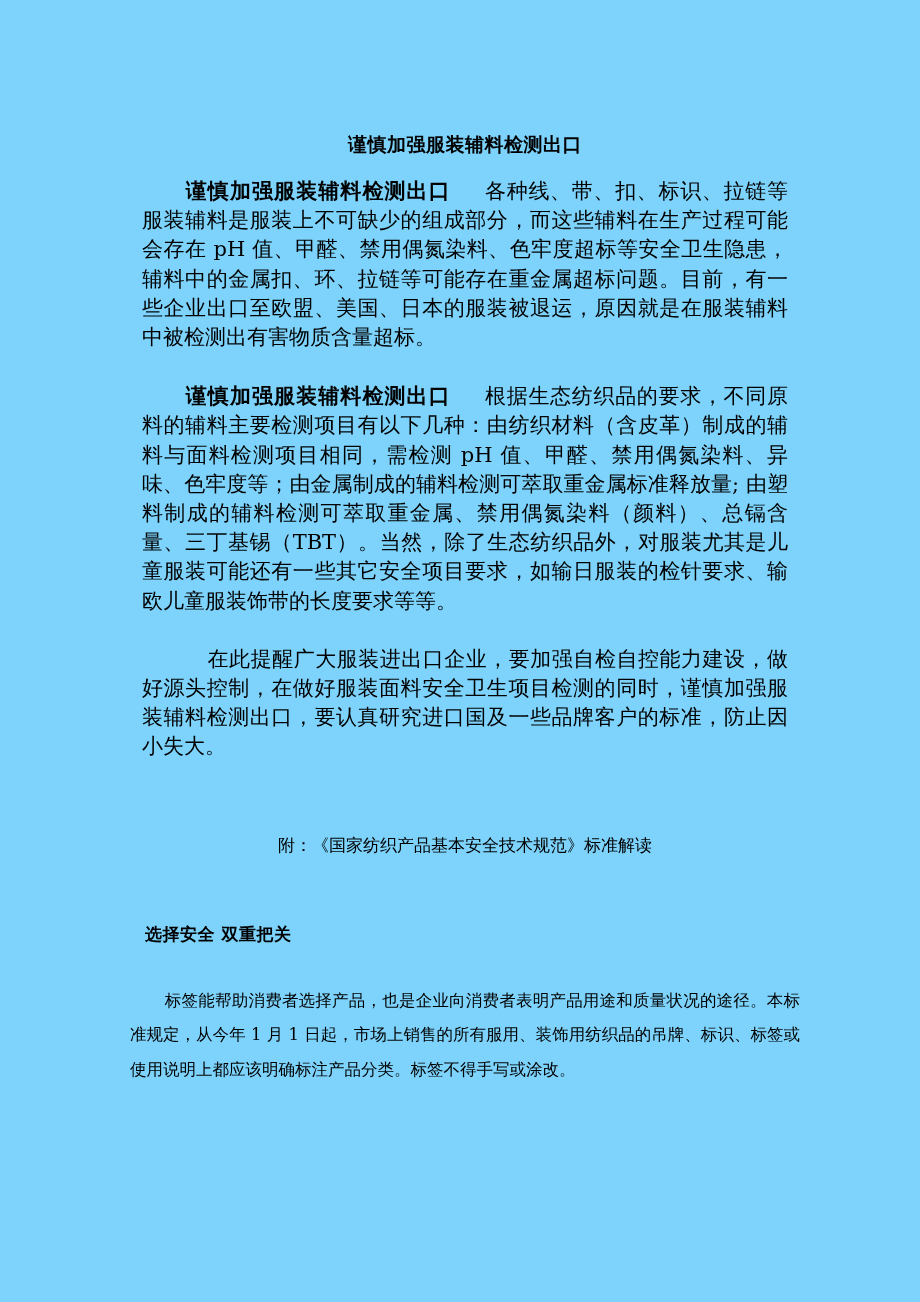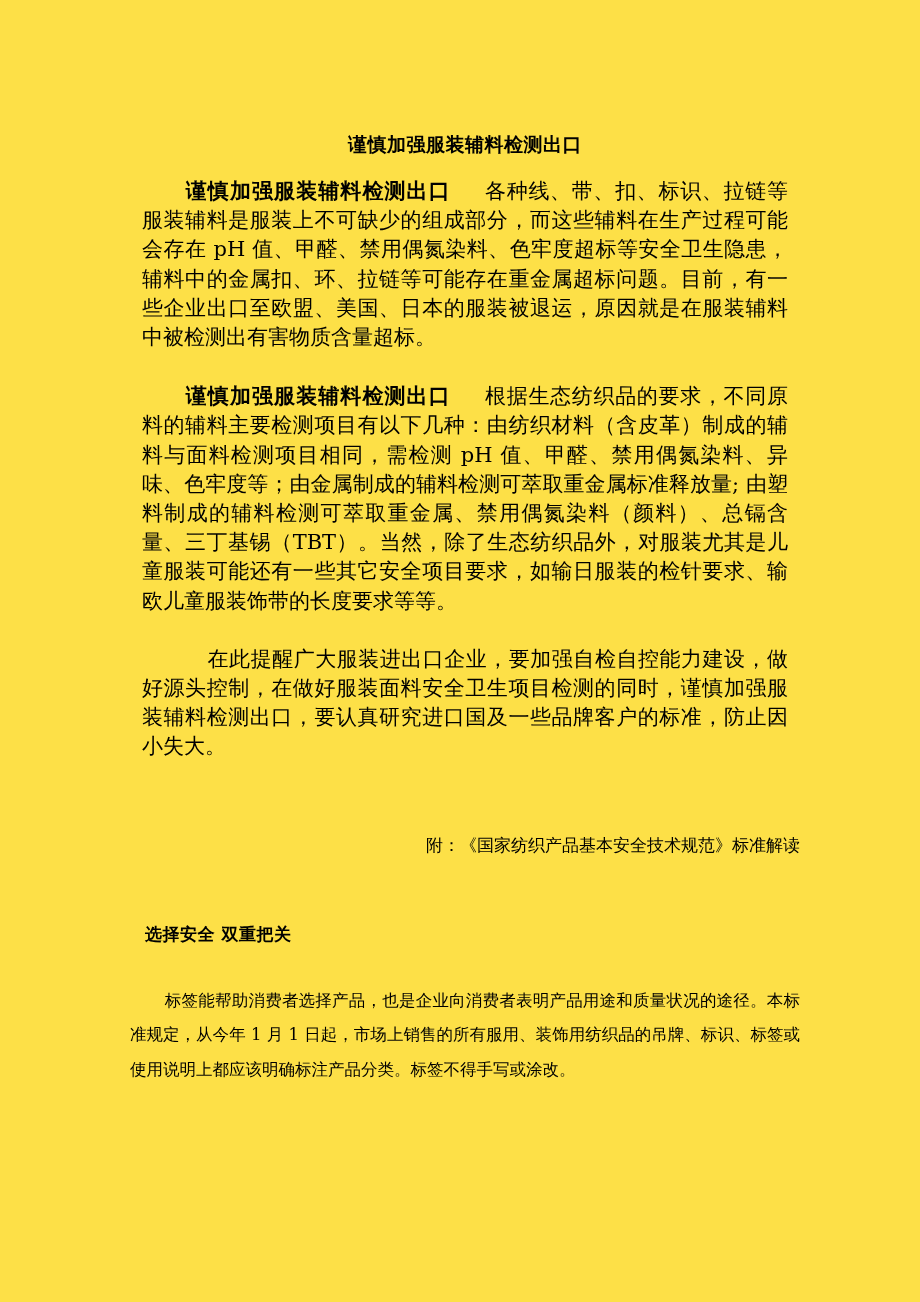--- a/index.html
+++ b/index.html
@@ -9,21 +9,21 @@
   }
   body {
     font-family: "DejaVu Serif", "Liberation Serif", serif;
     color: #000000;
     -webkit-font-smoothing: antialiased;
   }
   .page {
     position: relative;
     width: 920px;
     height: 1302px;
-    background: #fde047;
+    background: #7dd3fc;
     overflow: hidden;
     box-sizing: border-box;
   }
   .content {
     position: absolute;
     left: 130px;
     top: 0;
     width: 670px;
   }
 
@@ -70,21 +70,21 @@
     display: inline-block;
     width: 1.6em;
   }
 
   
   .appendix {
     font-size: 17px;
     line-height: 24px;
     margin: 0;
     padding-top: 59px;
-    text-align: right;
+    text-align: center;
   }
   .sub-heading {
     font-size: 17px;
     font-weight: bold;
     line-height: 24px;
     margin: 15px;
     padding-top: 50px;
     letter-spacing: 0.5px;
   }
   .small-para {

